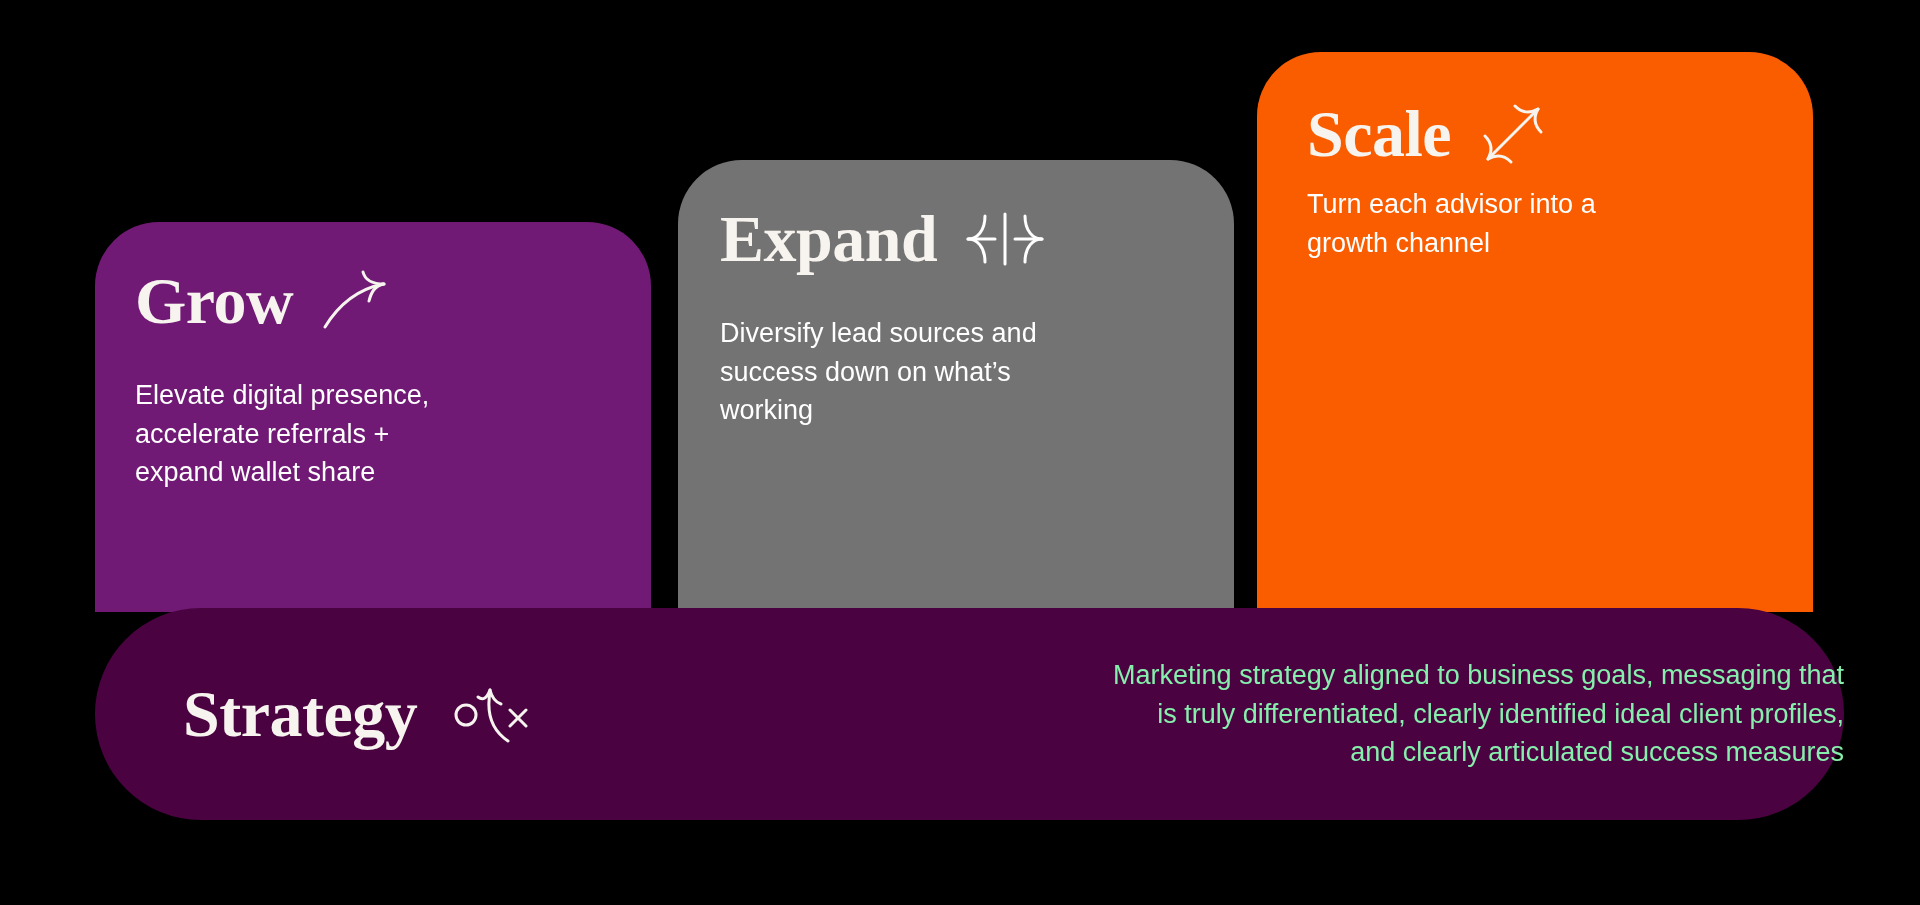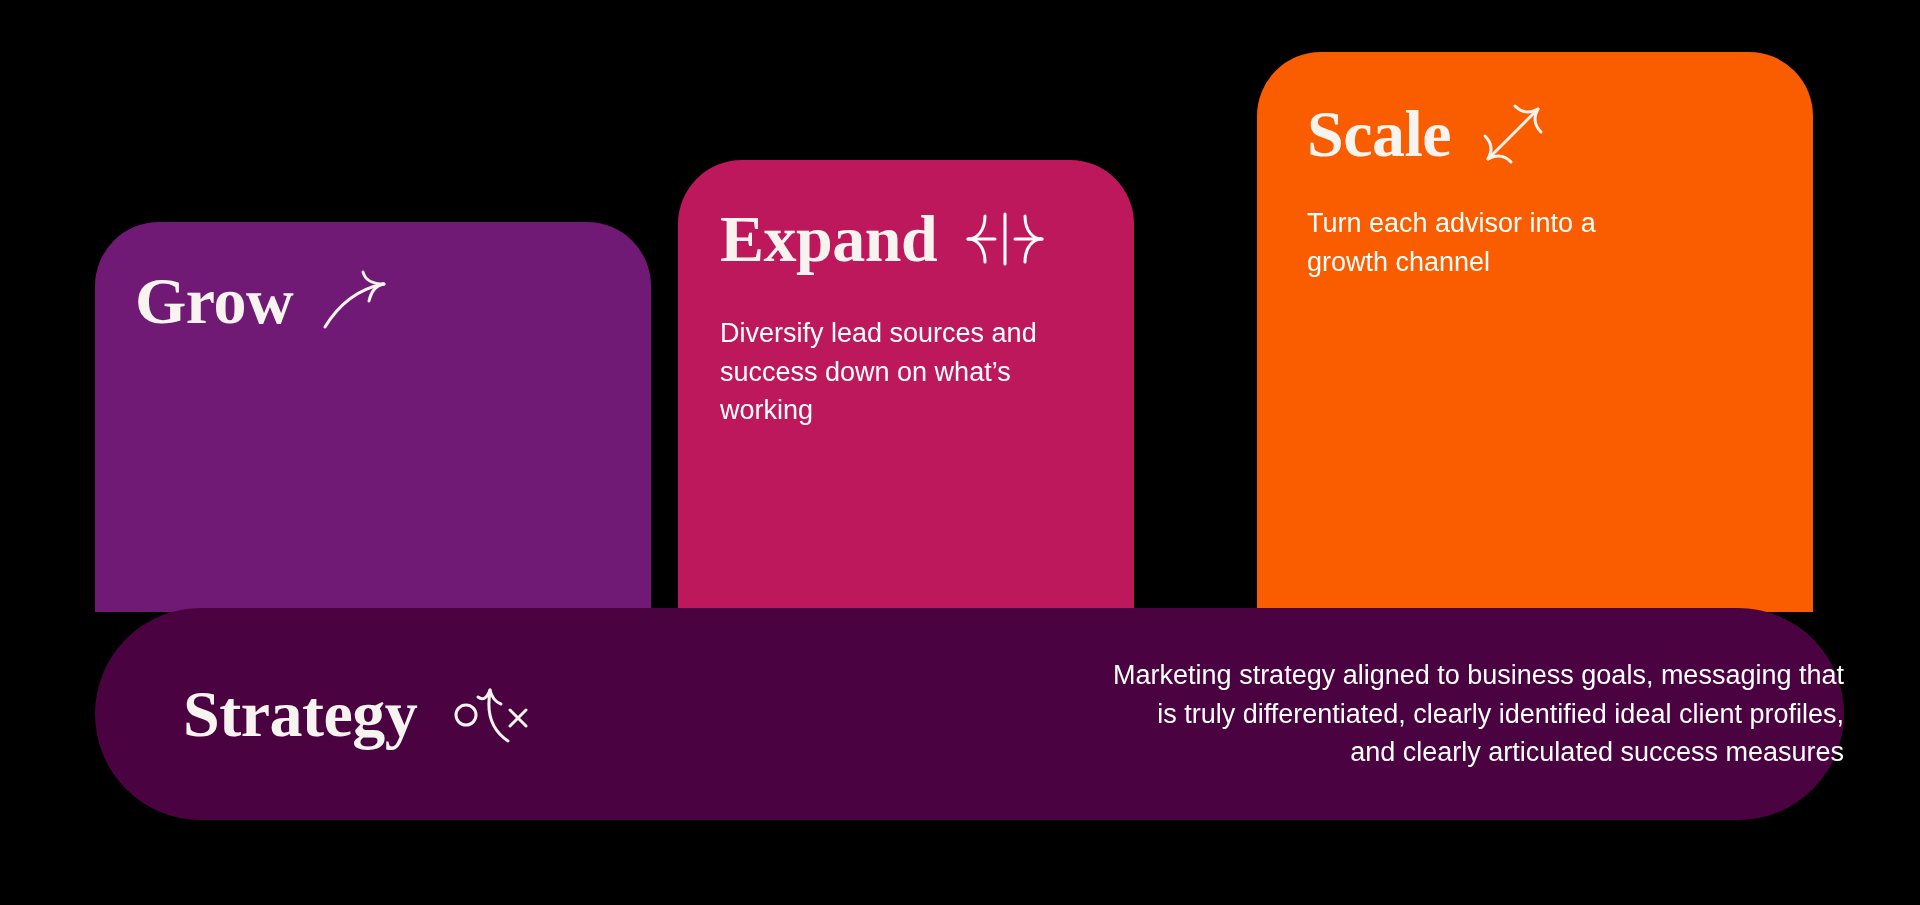--- a/index.html
+++ b/index.html
@@ -19,22 +19,22 @@
     overflow:hidden;
   }
   .card-inner { position:absolute; left:0; top:0; }
 
   #card-grow {
     left:95px;  top:222px;  width:556px;  height:390px;
     background:#701a75;
     border-radius:64px 64px 0 0;
   }
   #card-expand {
-    left:678px; top:160px;  width:456px;  height:452px;
-    background:#be185d;
+    left:678px; top:160px;  width:556px;  height:452px;
+    background:#737373;
     border-radius:64px 64px 0 0;
   }
   #card-scale {
     left:1257px; top:52px;  width:556px;  height:560px;
     background:#FA5D00;
     border-radius:64px 64px 0 0;
     padding-left:28px;
   }
 
   .card-head {
@@ -59,21 +59,21 @@
     color:#FFFFFF;
     white-space:pre-line;
   }
   .icon-wrap { display:block; flex:0 0 auto; line-height:0; }
 
   #card-grow   .card-inner { left:40px;  top:46px; }
   #card-grow   .card-body  { margin-top:42px; }
   #card-expand .card-inner { left:42px;  top:46px; }
   #card-expand .card-body  { margin-top:42px; }
   #card-scale  .card-inner { left:50px;  top:46px; }
-  #card-scale  .card-body  { margin-top:34px; }
+  #card-scale  .card-body  { margin-top:15px; }
 
   
   #strategy-bar {
     position:absolute;
     left:95px; top:608px;
     width:1749px; height:212px;
     background:#4A0340;
     border-radius:106px;
     color:#F7F4EF;
     display:flex;
@@ -93,21 +93,21 @@
     font-size:66px;
     line-height:1.0;
     letter-spacing:-0.5px;
     white-space:nowrap;
   }
   #strategy-body {
     margin-left:60px;
     font-family:"Liberation Sans", sans-serif;
     font-size:27px;
     line-height:1.43;
-    color:#ffffff;
+    color:#86efac;
     white-space:pre-line;
     flex:1 1 auto;
   }
 </style>
 </head>
 <body>
 
 <div id="stage">
 
   <div class="card" id="card-grow">
@@ -115,20 +115,23 @@
       <div class="card-head">
         <div class="card-title">Grow</div>
         <span class="icon-wrap">
           <svg width="74" height="66" viewBox="0 0 74 66" fill="none">
             <path d="M6 59 C 20 36, 40 21, 64 16" stroke="#F7F4EF" stroke-width="3" stroke-linecap="round" fill="none"></path>
             <path d="M44 4 C 46 12, 53 16, 65 16" stroke="#F7F4EF" stroke-width="3" stroke-linecap="round" fill="none"></path>
             <path d="M50 33 C 52 25, 55 18, 65 16" stroke="#F7F4EF" stroke-width="3" stroke-linecap="round" fill="none"></path>
           </svg>
         </span>
       </div>
+      <div class="card-body">Elevate digital presence,
+accelerate referrals +
+expand wallet share</div>
     </div>
   </div>
 
   <div class="card" id="card-expand">
     <div class="card-inner">
       <div class="card-head">
         <div class="card-title">Expand</div>
         <span class="icon-wrap">
           <svg width="84" height="60" viewBox="0 0 84 60" fill="none">
             <line x1="42" y1="5" x2="42" y2="55" stroke="#FFFFFF" stroke-width="3" stroke-linecap="round"></line>

